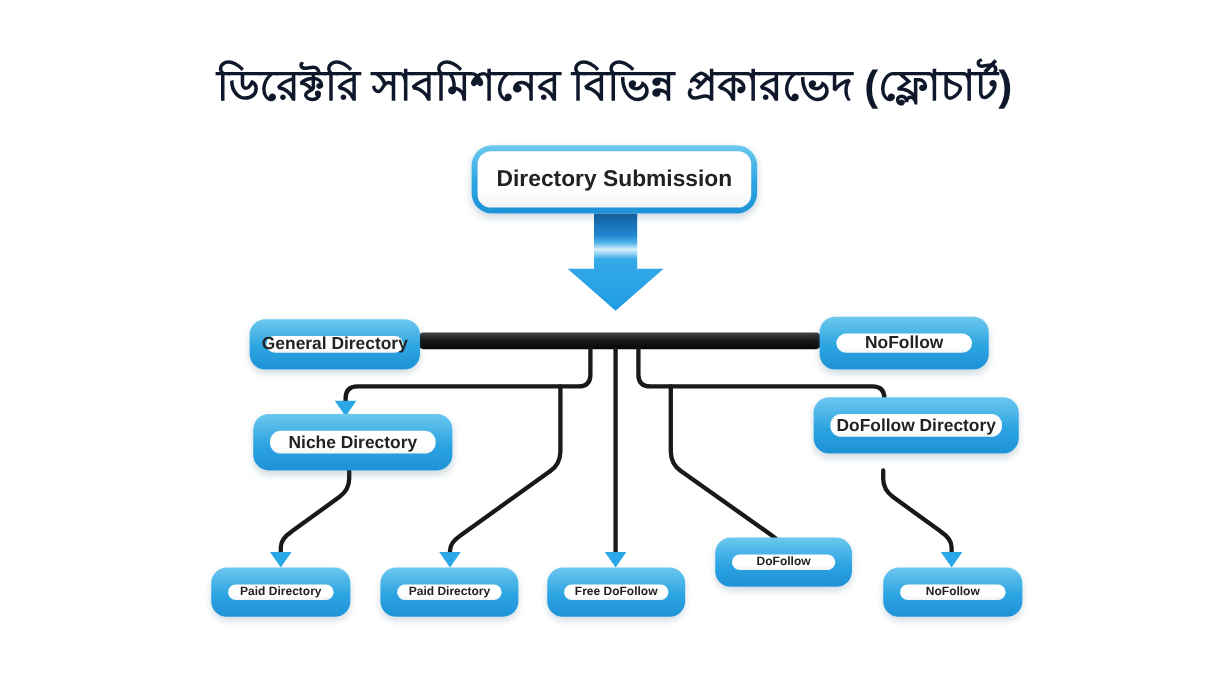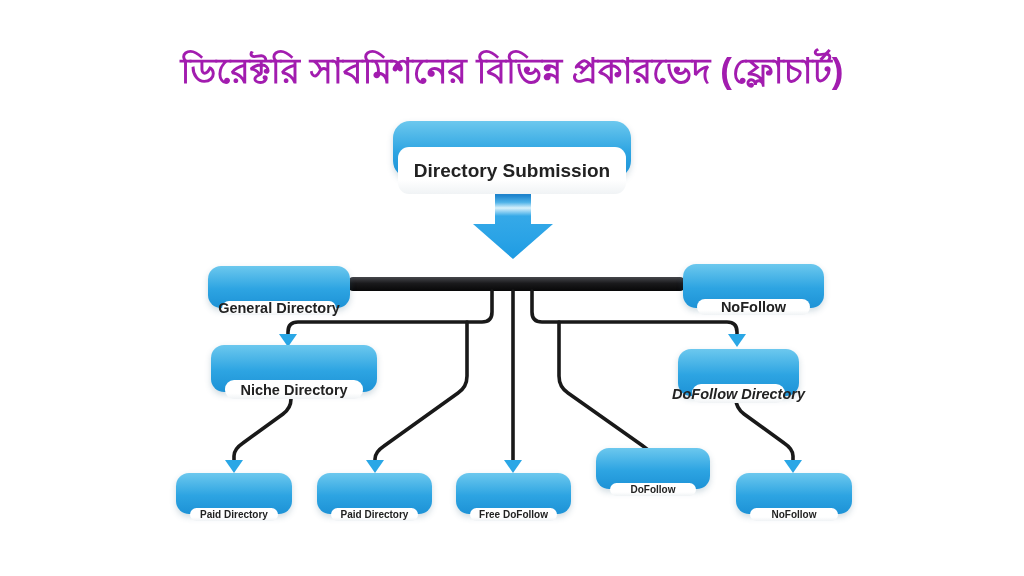--- a/index.html
+++ b/index.html
@@ -2,41 +2,41 @@
 <html><head>
 <meta charset="utf-8">
 <style>
   html,body{margin:0;padding:0;background:#ffffff;}
   .canvas{
     position:relative;width:1024px;height:576px;background:#ffffff;
     overflow:hidden;font-family:"Liberation Sans","DejaVu Sans",sans-serif;
   }
   .title{
     position:absolute;left:0;top:44px;width:1024px;text-align:center;
-    font-size:35px;font-weight:bold;color:#a21caf;letter-spacing:0px;
+    font-size:35px;font-weight:bold;color:#0f172a;letter-spacing:0px;
   }
   .wires{position:absolute;left:0;top:0;width:1024px;height:576px;}
   
   .node{
     position:absolute;border-radius:13px;padding:14px;box-sizing:border-box;
     background:linear-gradient(180deg,#6cc8ee 0%,#2da4e2 55%,#1d92d6 100%);
     box-shadow:0 3px 6px rgba(40,90,120,0.22);
   }
   .node-inner{
     width:100%;height:100%;border-radius:9px;box-sizing:border-box;
     background:linear-gradient(180deg,#ffffff 0%,#ffffff 70%,#f0f3f5 100%);
     display:flex;align-items:center;justify-content:center;
-    font-weight:bold;color:#222222;font-size:14.5px;white-space:nowrap;margin-top:21px;
+    font-weight:bold;color:#222222;font-size:14.5px;white-space:nowrap;
   }
   .root{left:393px;top:121px;width:238px;height:57px;padding:5px;border-radius:17px;}
   .root .node-inner{font-size:19px;border-radius:11px;}
   .n-general{left:208px;top:266px;width:142px;height:42px;}
   .n-nofollow-top{left:683px;top:264px;width:141px;height:44px;}
   .n-niche{left:211px;top:345px;width:166px;height:47px;}
-  .n-dofollow-dir{left:678px;top:349px;width:121px;height:47px;font-style:italic;}
+  .n-dofollow-dir{left:678px;top:331px;width:171px;height:47px;}
   .n-paid1{left:176px;top:473px;width:116px;height:41px;}
   .n-paid2{left:317px;top:473px;width:115px;height:41px;}
   .n-free{left:456px;top:473px;width:115px;height:41px;}
   .n-dofollow{left:596px;top:448px;width:114px;height:41px;}
   .n-nofollow2{left:736px;top:473px;width:116px;height:41px;}
   .l3 .node-inner{font-size:10px;}
 </style>
 </head>
 <body>
 

